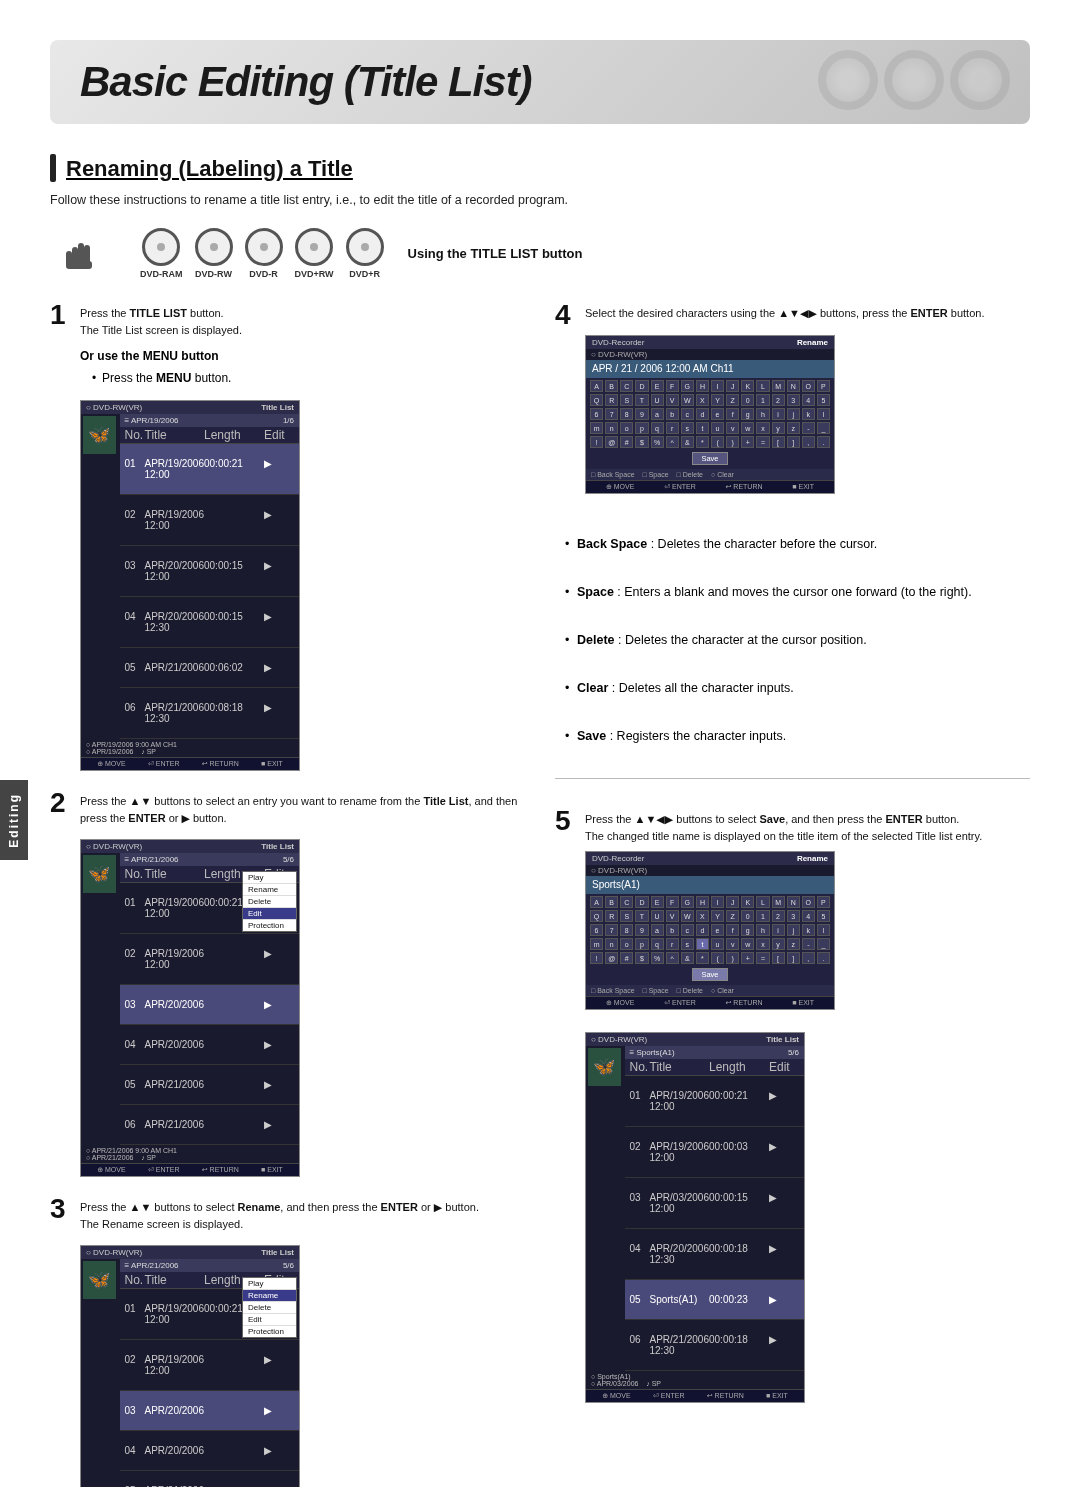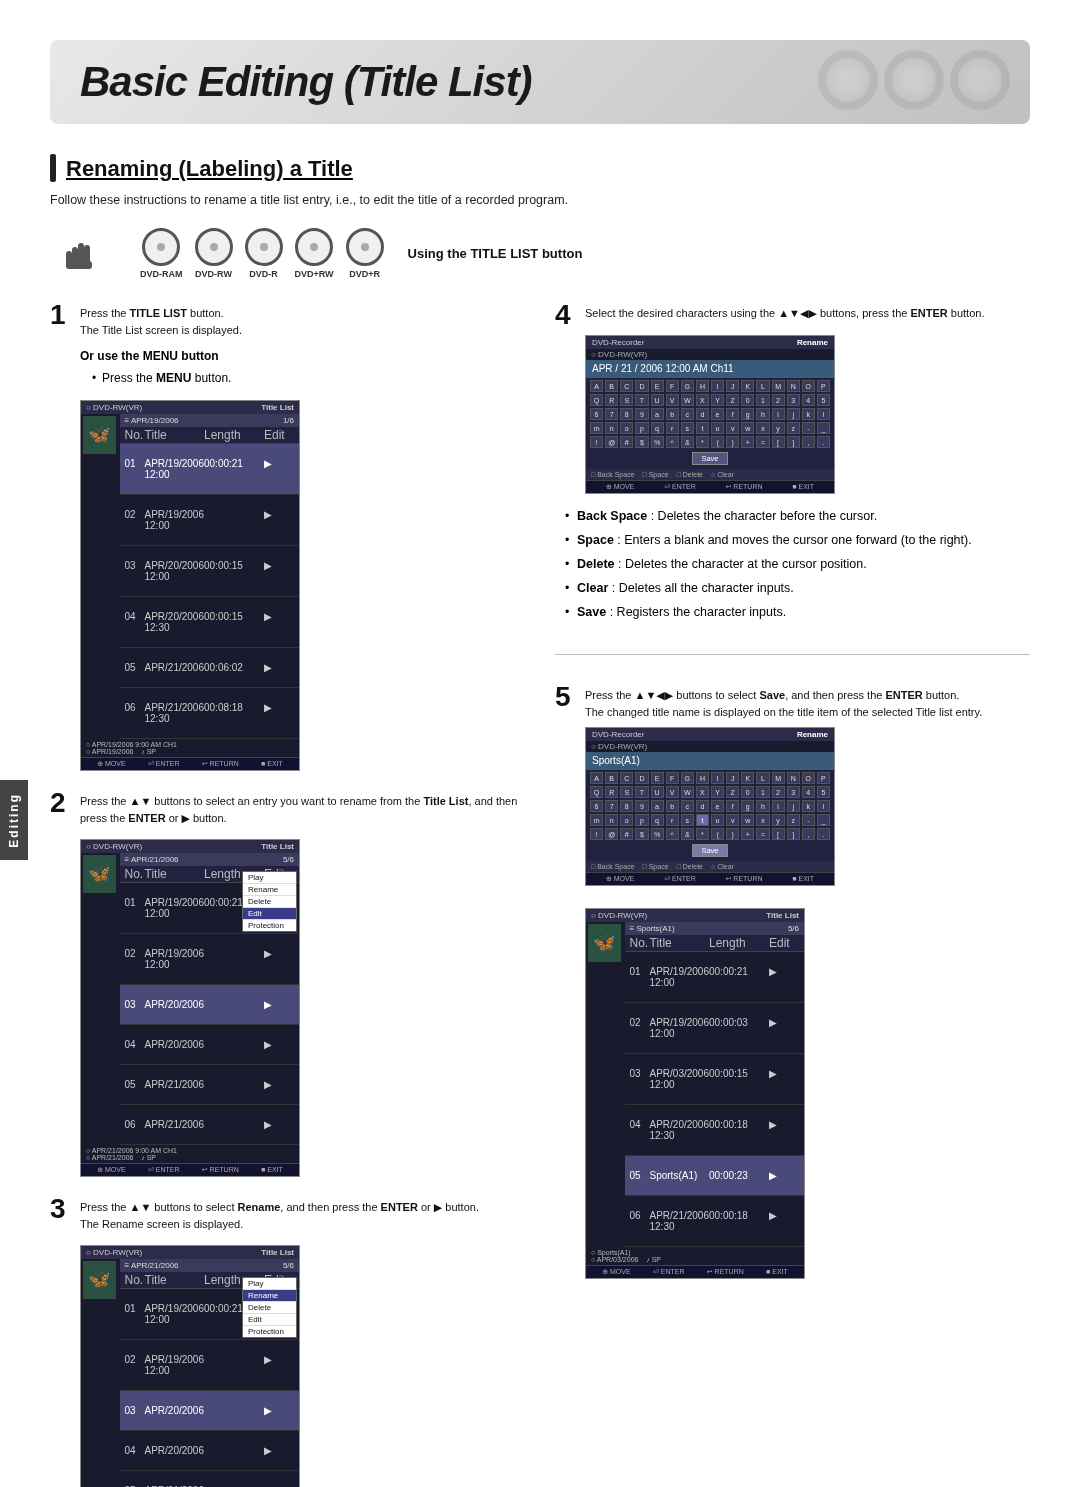--- a/index.html
+++ b/index.html
@@ -355,20 +355,21 @@
     .feature-bullets {
       list-style: none;
       margin-left: 10px;
     }
     .feature-bullets li {
       font-size: 12.5px;
       line-height: 1.6;
       padding-left: 12px;
       position: relative;
       margin-bottom: 4px;
+      margin-top: 28px;
     }
     .feature-bullets li::before {
       content: '•';
       position: absolute;
       left: 0;
     }
     .feature-bullets li b { font-weight: bold; }
 
     
     .divider {

